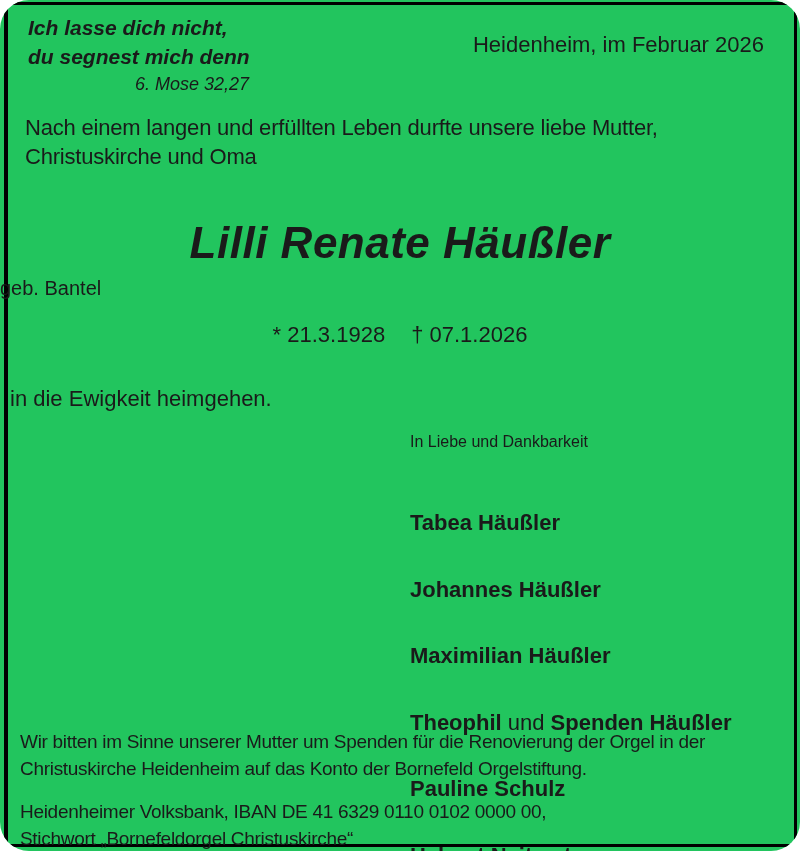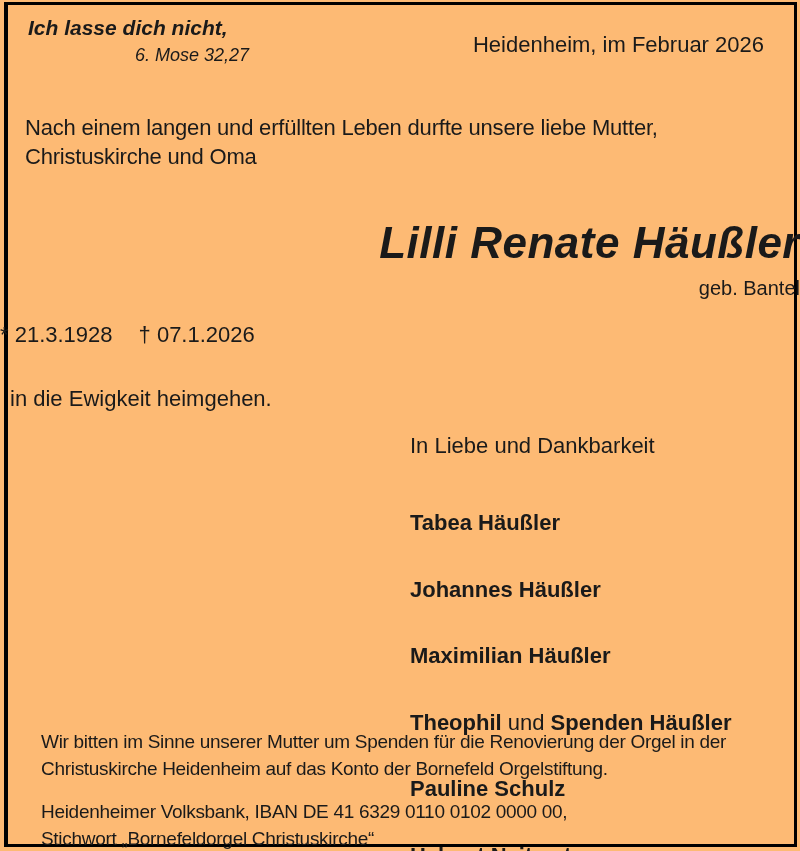--- a/index.html
+++ b/index.html
@@ -4,24 +4,25 @@
 <style>
   html, body {
     margin: 0;
     padding: 0;
     background: #ffffff;
   }
   .page {
     position: relative;
     width: 800px;
     height: 851px;
-    background: #fdba74;
+    background: #22c55e;
     font-family: "Liberation Sans", sans-serif;
     color: #1a1a1a;
     overflow: hidden;
+    border-radius: 29px;
   }
   .frame {
     position: absolute;
     left: 4px;
     top: 2px;
     right: 3px;
     bottom: 4px;
     border: 3px solid #000000;
     border-left-width: 4px;
     pointer-events: none;
@@ -73,60 +74,61 @@
     letter-spacing: -0.2px;
     white-space: nowrap;
   }
 
   
   .deceased-name {
     position: absolute;
     left: 0;
     top: 218px;
     width: 100%;
-    text-align: right;
+    text-align: center;
     font-size: 44px;
     font-weight: bold;
     font-style: italic;
     letter-spacing: 0.5px;
     white-space: nowrap;
   }
   .maiden-name {
     position: absolute;
     left: 0;
     top: 277px;
     width: 100%;
-    text-align: right;
+    text-align: left;
     font-size: 20px;
     white-space: nowrap;
   }
   .life-dates {
     position: absolute;
     left: 0;
     top: 322px;
     width: 100%;
     display: flex;
+    justify-content: center;
     gap: 26px;
     font-size: 22px;
     white-space: nowrap;
   }
 
   .closing-line {
     position: absolute;
     left: 10px;
     top: 386px;
     font-size: 22px;
     white-space: nowrap;
   }
 
   .tribute {
     position: absolute;
     left: 410px;
     top: 433px;
-    font-size: 22px;
+    font-size: 16px;
     white-space: nowrap;
   }
 
   .mourners {
     position: absolute;
     left: 410px;
     top: 472px;
   }
   .mourner {
     font-size: 22px;
@@ -135,41 +137,42 @@
     white-space: nowrap;
     margin-top: 36px;
   }
   .mourner .connector {
     font-weight: normal;
   }
 
   
   .donation {
     position: absolute;
-    left: 41px;
+    left: 20px;
     top: 728px;
   }
   .donation div {
     font-size: 19px;
     line-height: 27px;
     letter-spacing: -0.3px;
     white-space: nowrap;
   }
   .donation .bank-gap {
     margin-top: 16px;
   }
 </style>
 </head>
 <body>
 
 <div class="page">
   <div class="frame"></div>
 
   <div class="verse">
     <div class="verse-line">Ich lasse dich nicht,</div>
+    <div class="verse-line">du segnest mich denn</div>
     <div class="verse-ref">6. Mose 32,27</div>
   </div>
 
   <div class="dateline">Heidenheim, im Februar 2026</div>
 
   <div class="intro">
     <div>Nach einem langen und erfüllten Leben durfte unsere liebe Mutter,</div>
     <div>Christuskirche und Oma</div>
   </div>
 

